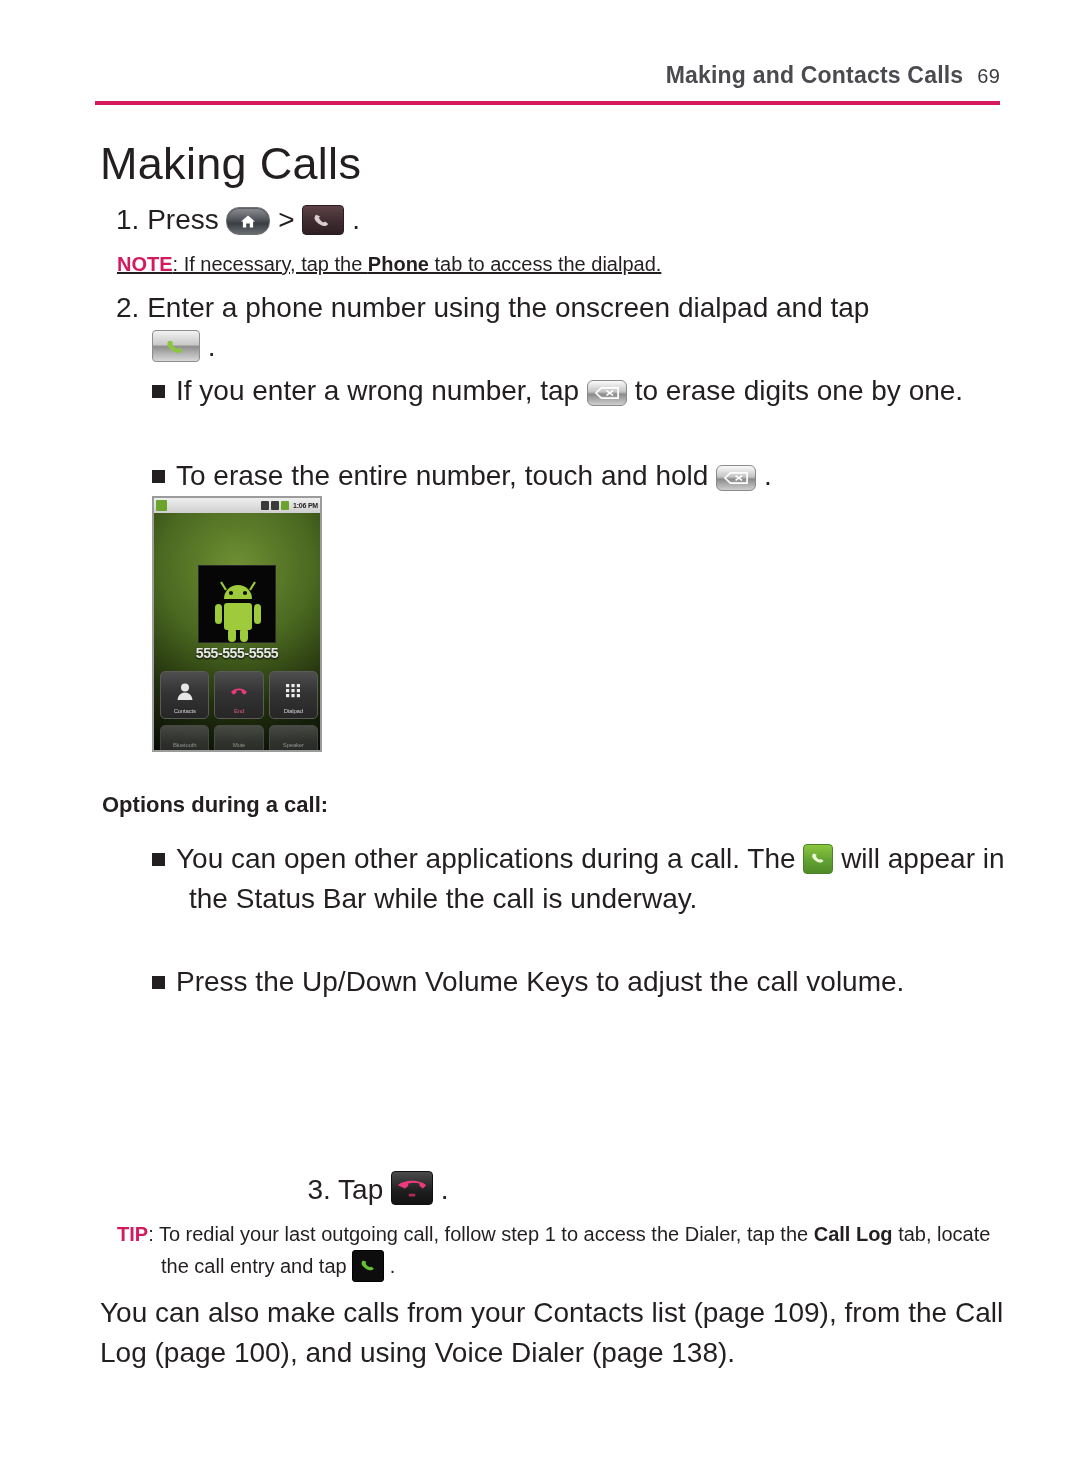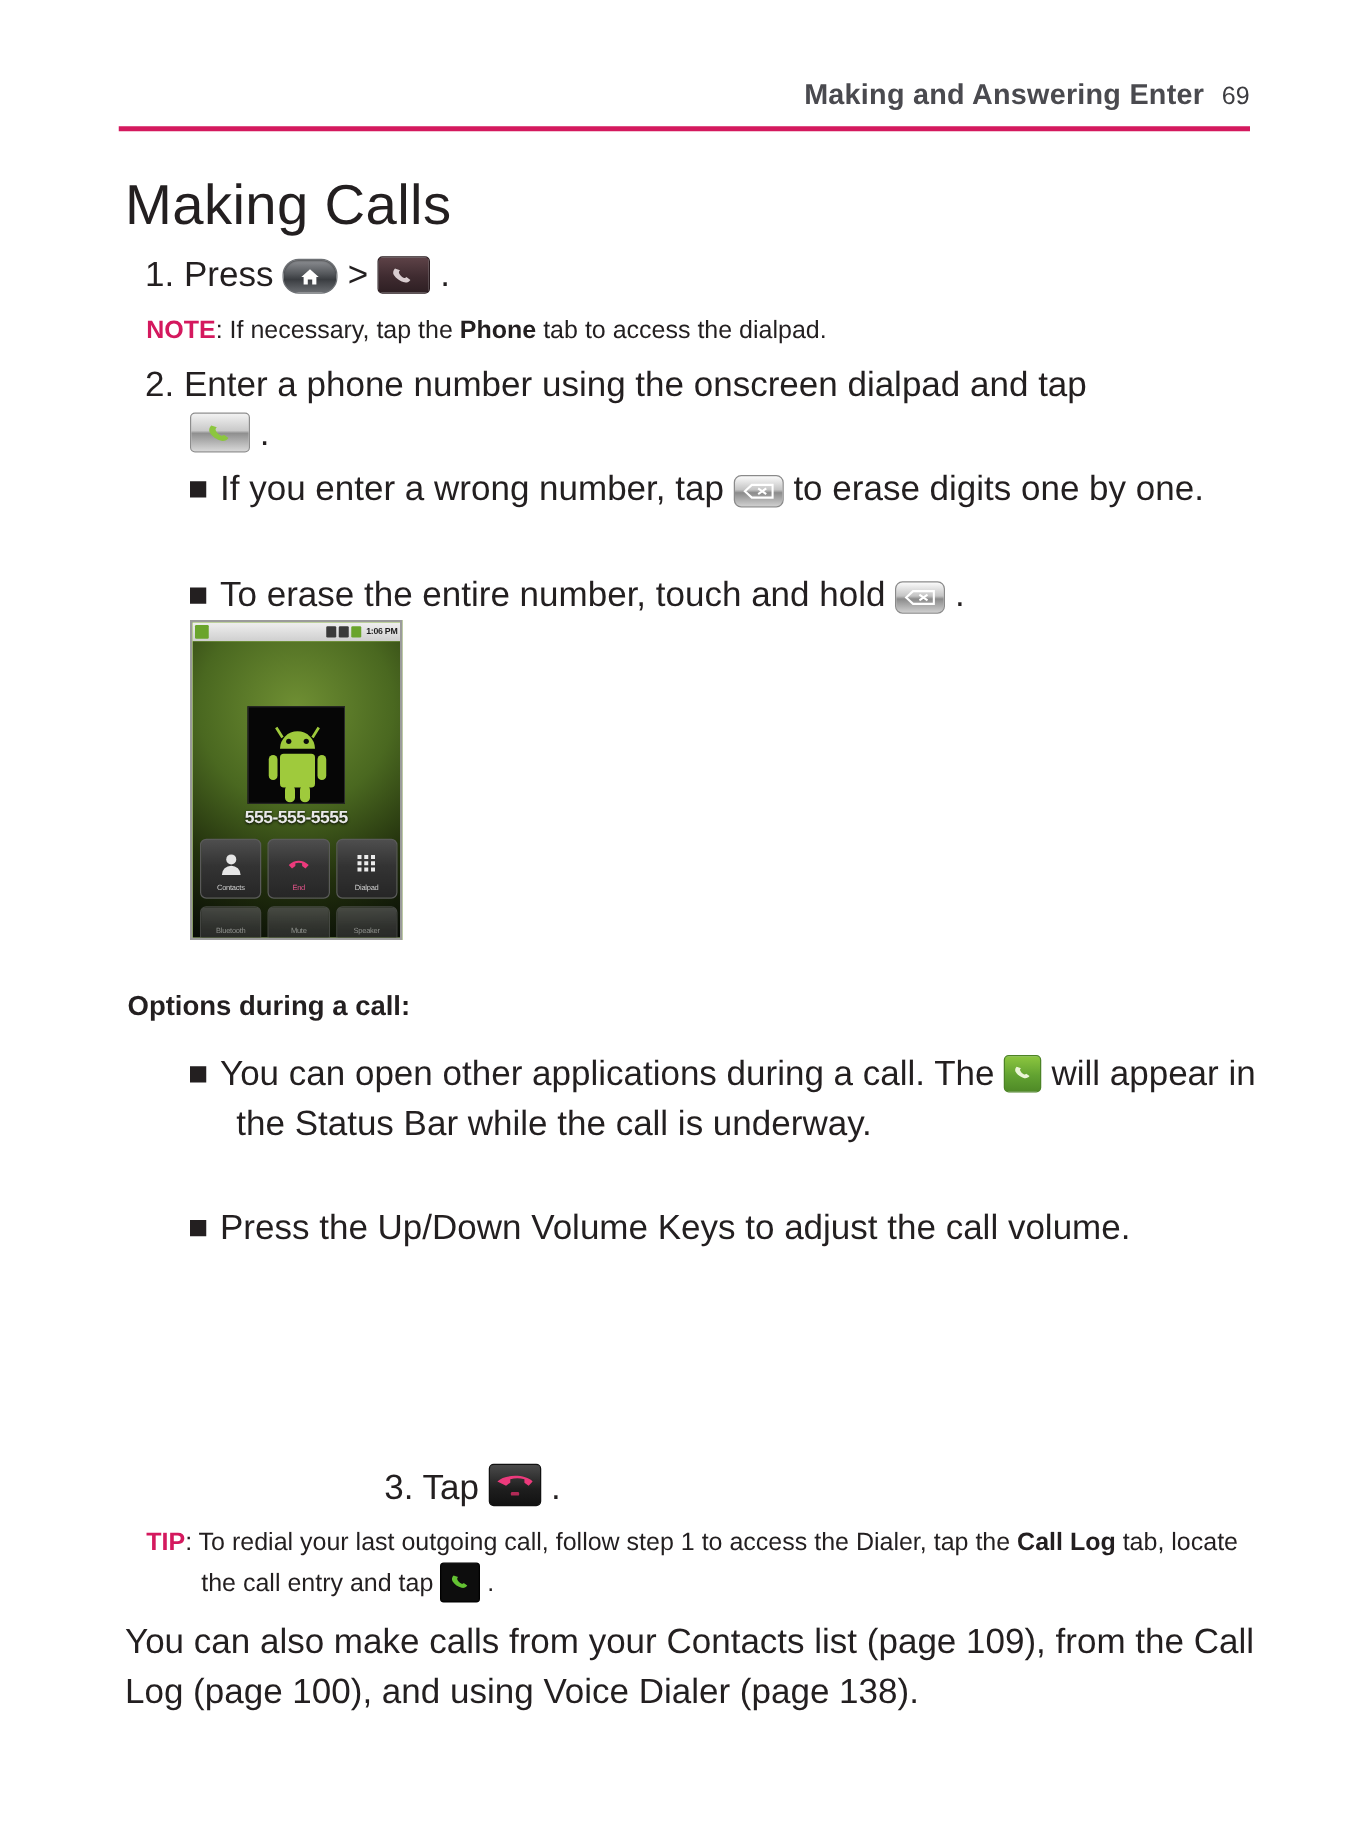--- a/index.html
+++ b/index.html
@@ -103,21 +103,21 @@
   .ic-backspace {
     width:40px; height:26px; border-radius:6px;
     background:linear-gradient(180deg,#fbfbfb 0%,#c4c4c4 45%,#8b8b8b 55%,#cfcfcf 100%);
     border:1px solid #8a8a8a;
   }
   .ic svg { position:absolute; left:0; top:0; width:100%; height:100%; }
 
   
   .phone {
     position:absolute; left:152px; top:496px; width:170px; height:256px;
-    background:#bef264; border:2px solid #9b9b9b;
+    background:#f0abfc; border:2px solid #9b9b9b;
     overflow:hidden;
   }
   .phone .statusbar {
     position:absolute; left:0; top:0; width:100%; height:15px;
     background:linear-gradient(180deg,#efefef 0%,#cfcfcf 100%);
     display:flex; align-items:center; padding:0 2px; gap:2px;
   }
   .phone .sb-left { width:11px; height:11px; background:#6aa42c; border-radius:1px; }
   .phone .sb-fill { flex:1; }
   .phone .sb-ico { width:8px; height:9px; background:#3a3a3a; border-radius:1px; }
@@ -166,21 +166,21 @@
   }
   .phone .btnrow.r2 .plabel { bottom:9px; color:#bdbdbd; }
   .phone .pbtn.end .plabel { color:#e4558b; }
 </style>
 </head>
 <body>
 
 <div class="page">
 
   <div class="runhead">
-    <span>Making and Answering Enter</span><span class="pg">69</span>
+    <span>Making and Contacts Calls</span><span class="pg">69</span>
   </div>
   <div class="rule"></div>
 
   <div class="h1">Making Calls</div>
 
   <div class="txt step" style="left:116px; top:200px; width:560px;">
     <span>1. Press</span>
     <span class="ic ic-home">
       <svg viewBox="0 0 44 28">
           <path d="M22 8 L29.5 14.6 L27.5 14.6 L27.5 21 L23.9 21 L23.9 16.8 L20.1 16.8 L20.1 21 L16.5 21 L16.5 14.6 L14.5 14.6 Z" fill="#ffffff"></path>
@@ -188,21 +188,21 @@
     </span>
     <span>&gt;</span>
     <span class="ic ic-phonemaroon">
       <svg viewBox="0 0 42 30">
           <path d="M13.5 9.5 c-1.6 1.6 -2.1 3.9 -1 5.6 1.9 3.1 5.4 5.4 8.8 6.2 2.2 .5 4.3 -.4 5.4 -2.1 l-3.4 -2.5 c-.8 .8 -1.6 1.1 -2.5 .6 -1.7 -.9 -3.1 -2.3 -3.8 -3.9 -.4 -.9 0 -1.7 .8 -2.4 z" fill="#d9cdd0"></path>
         </svg>
     </span>
     <span>.</span>
   </div>
 
-  <div class="txt note" style="left:117px; top:249px; width:850px;">
+  <div class="txt note" style="left:117px; top:249px; width:850px;text-decoration:underline;">
     <span class="lbl">NOTE</span><span>: If necessary, tap the </span><span class="b">Phone</span><span> tab to access the dialpad.</span>
   </div>
 
   <div class="txt step" style="left:116px; top:288px; width:890px;">
     <span>2. Enter a phone number using the onscreen dialpad and tap</span>
   </div>
   <div class="txt step" style="left:152px; top:327px; width:300px;">
     <span class="ic ic-callsilver">
       <svg viewBox="0 0 48 32">
           <path d="M16.5 10 c-1.8 1.8 -2.3 4.3 -1.1 6.2 2.1 3.4 6 6 9.8 6.9 2.4 .6 4.8 -.5 6 -2.4 l-3.8 -2.8 c-.9 .9 -1.8 1.2 -2.8 .7 -1.9 -1 -3.4 -2.6 -4.2 -4.3 -.4 -1 0 -1.9 .9 -2.7 z" fill="#8cc63f"></path>

